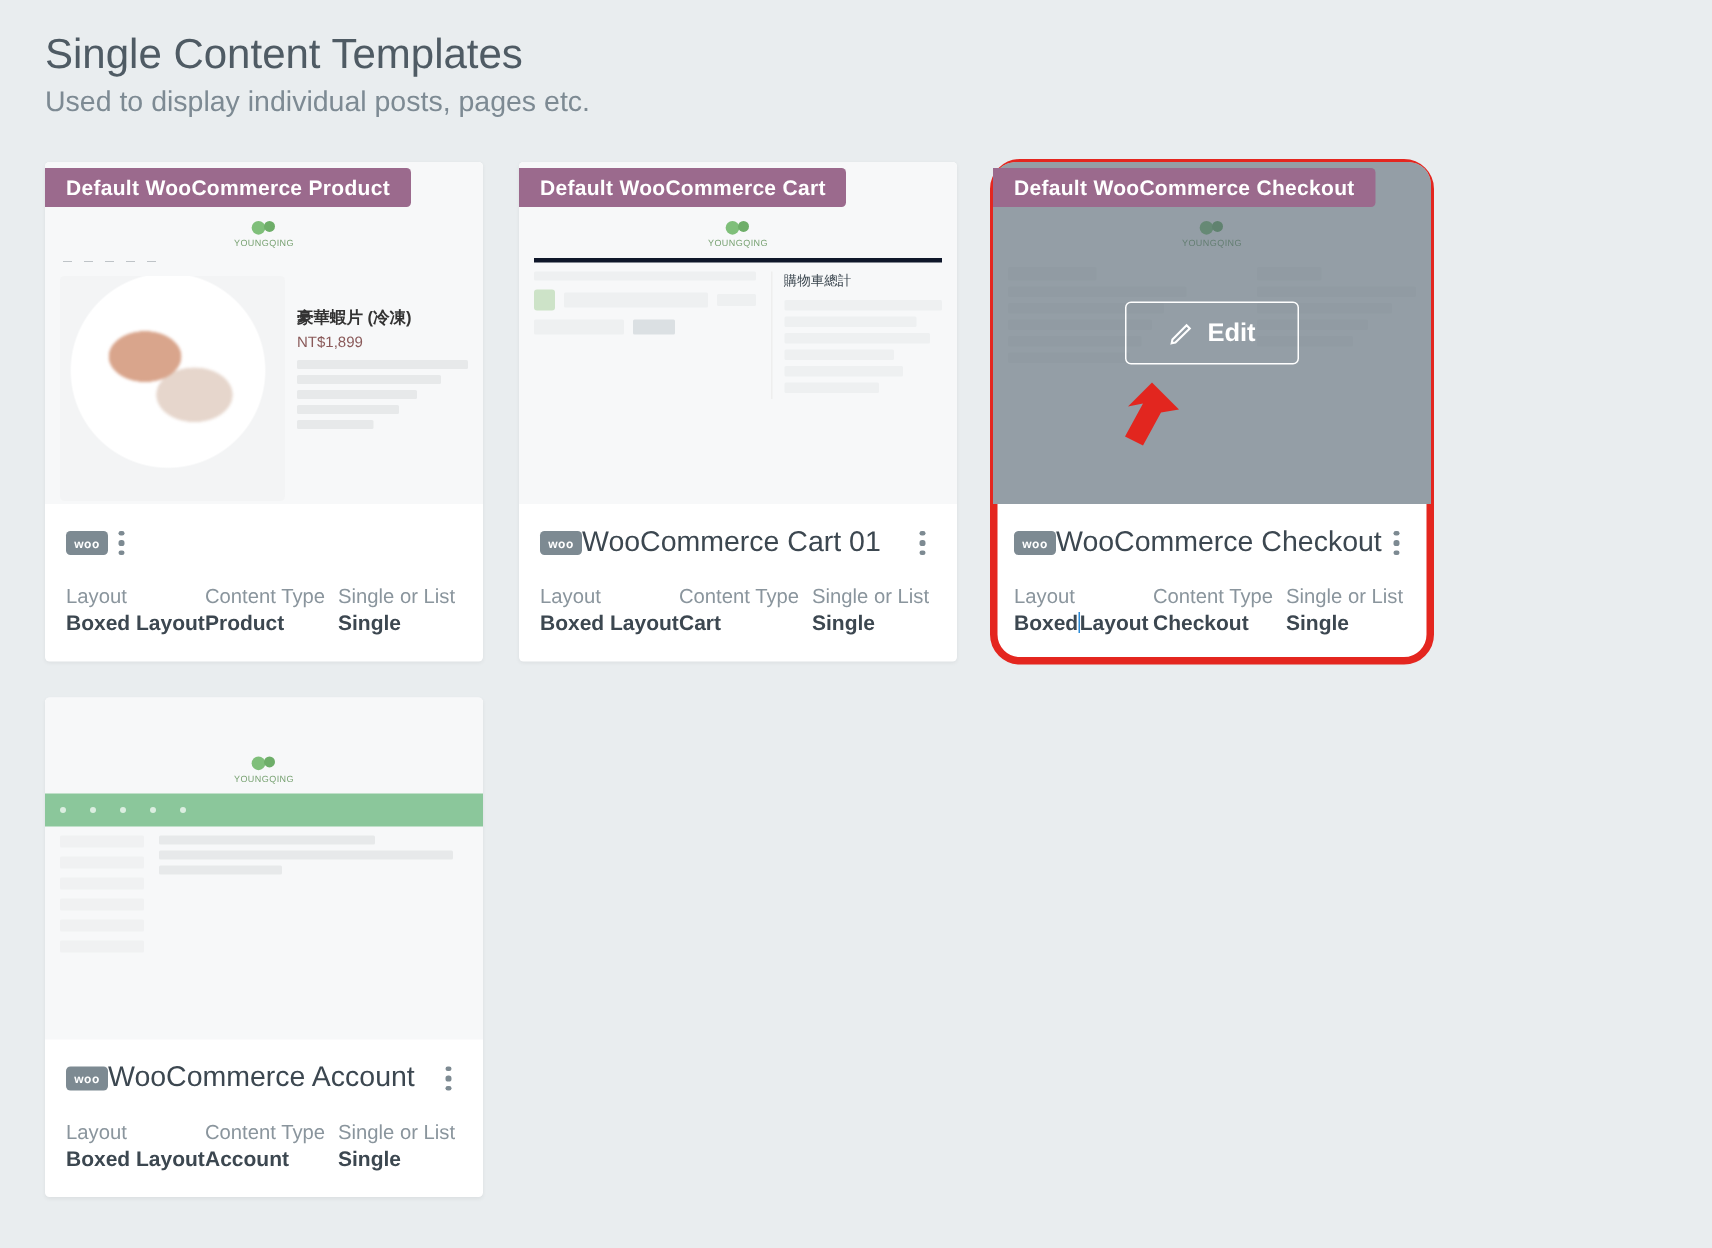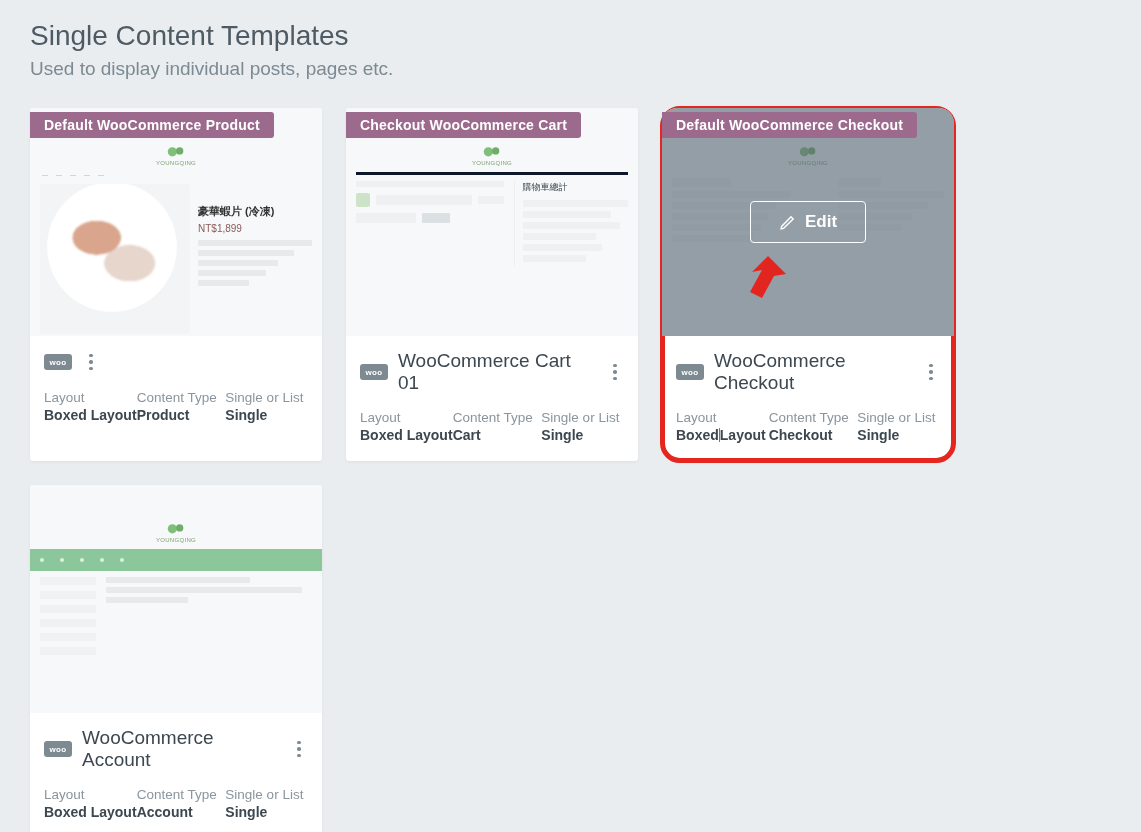--- a/index.html
+++ b/index.html
@@ -123,21 +123,21 @@
     padding:10px 28px;border-radius:4px;font-size:17px;font-weight:600;
     display:flex;align-items:center;gap:9px;cursor:pointer;
   }
   .edit-btn svg{ width:17px;height:17px;stroke:#fff;fill:none;stroke-width:2; }
   .arrow{
     position:absolute;left:66px;bottom:22px;pointer-events:none;
   }
   .arrow svg{ width:60px;height:60px; }
 
   .title-row{
-    display:flex;align-items:center;gap:10px;padding:14px 14px 6px 14px;
+    display:flex;align-items:center;padding:14px 14px 6px 14px;
   }
   .woo-icon{
     width:28px;height:16px;border-radius:3px;background:#7d8a92;color:#fff;
     font-size:8px;font-weight:700;display:flex;align-items:center;justify-content:center;
     letter-spacing:.3px;flex:0 0 auto;
   }
   .card-title{ font-size:19px;color:#3c4750;flex:1;min-width:0; }
   .more{
     width:18px;height:24px;display:flex;flex-direction:column;justify-content:center;align-items:center;gap:3px;cursor:pointer;flex:0 0 auto;
   }
@@ -224,21 +224,21 @@
       <div class="meta-col c3">
         <div class="meta-label">Single or List</div>
         <div class="meta-value">Single</div>
       </div>
     </div>
    </div>
   </div>
 
   <div class="card">
    <div class="card-clip">
-    <div class="badge">Checkout WooCommerce Cart</div>
+    <div class="badge">Default WooCommerce Cart</div>
     <div class="thumb">
       <div class="thumb-inner">
         <div class="mini-logo">
           <svg viewBox="0 0 24 16">
                 <circle cx="8" cy="10" r="5" fill="#7fbf7a"></circle>
                 <circle cx="16" cy="9" r="4" fill="#6eae69"></circle>
               </svg>
           <div class="mini-brand">YOUNGQING</div>
         </div>
         <div class="cart-table">

